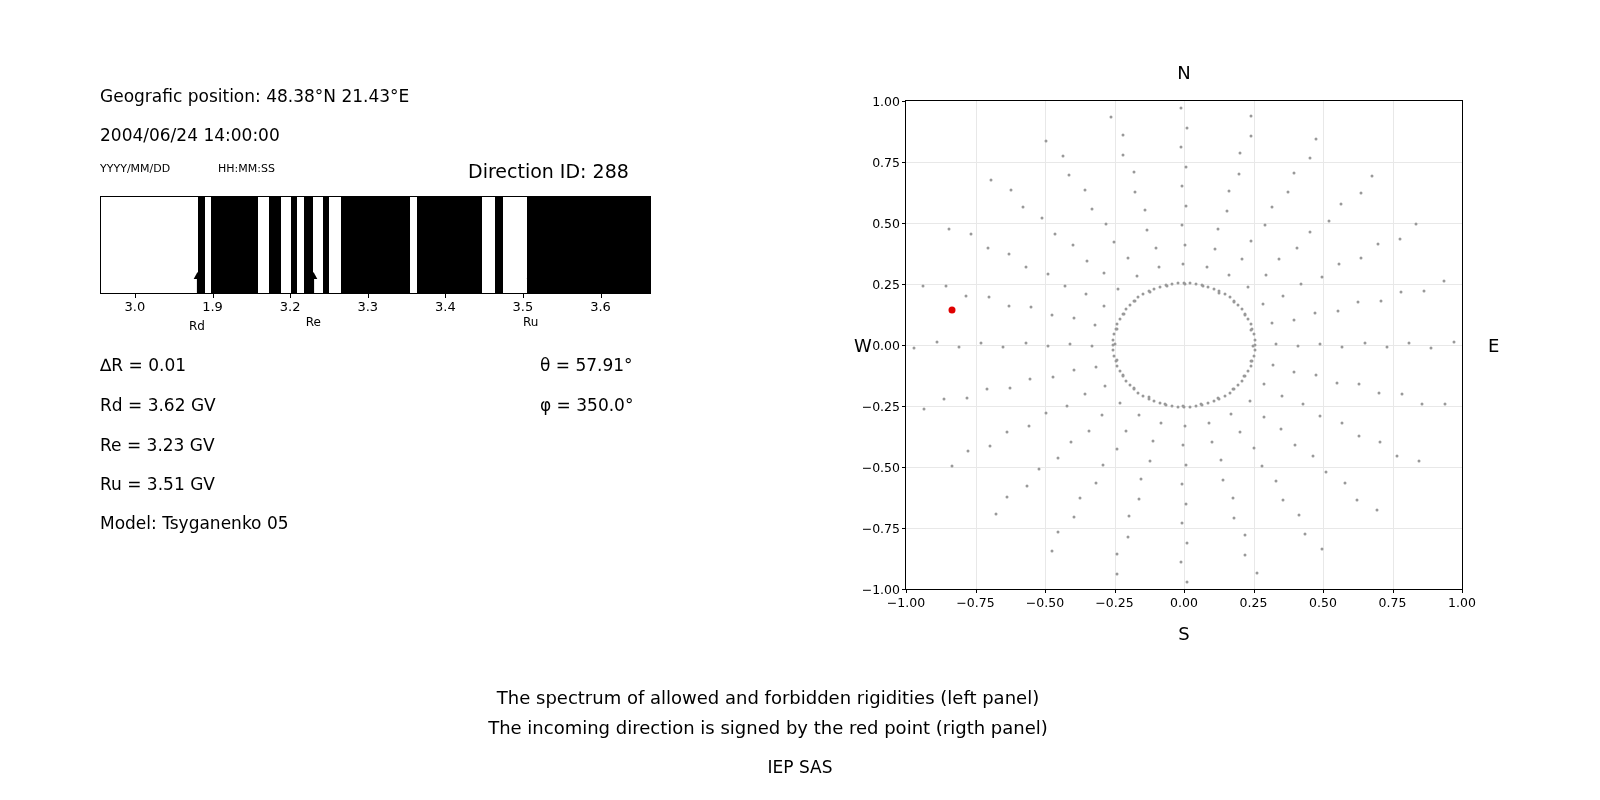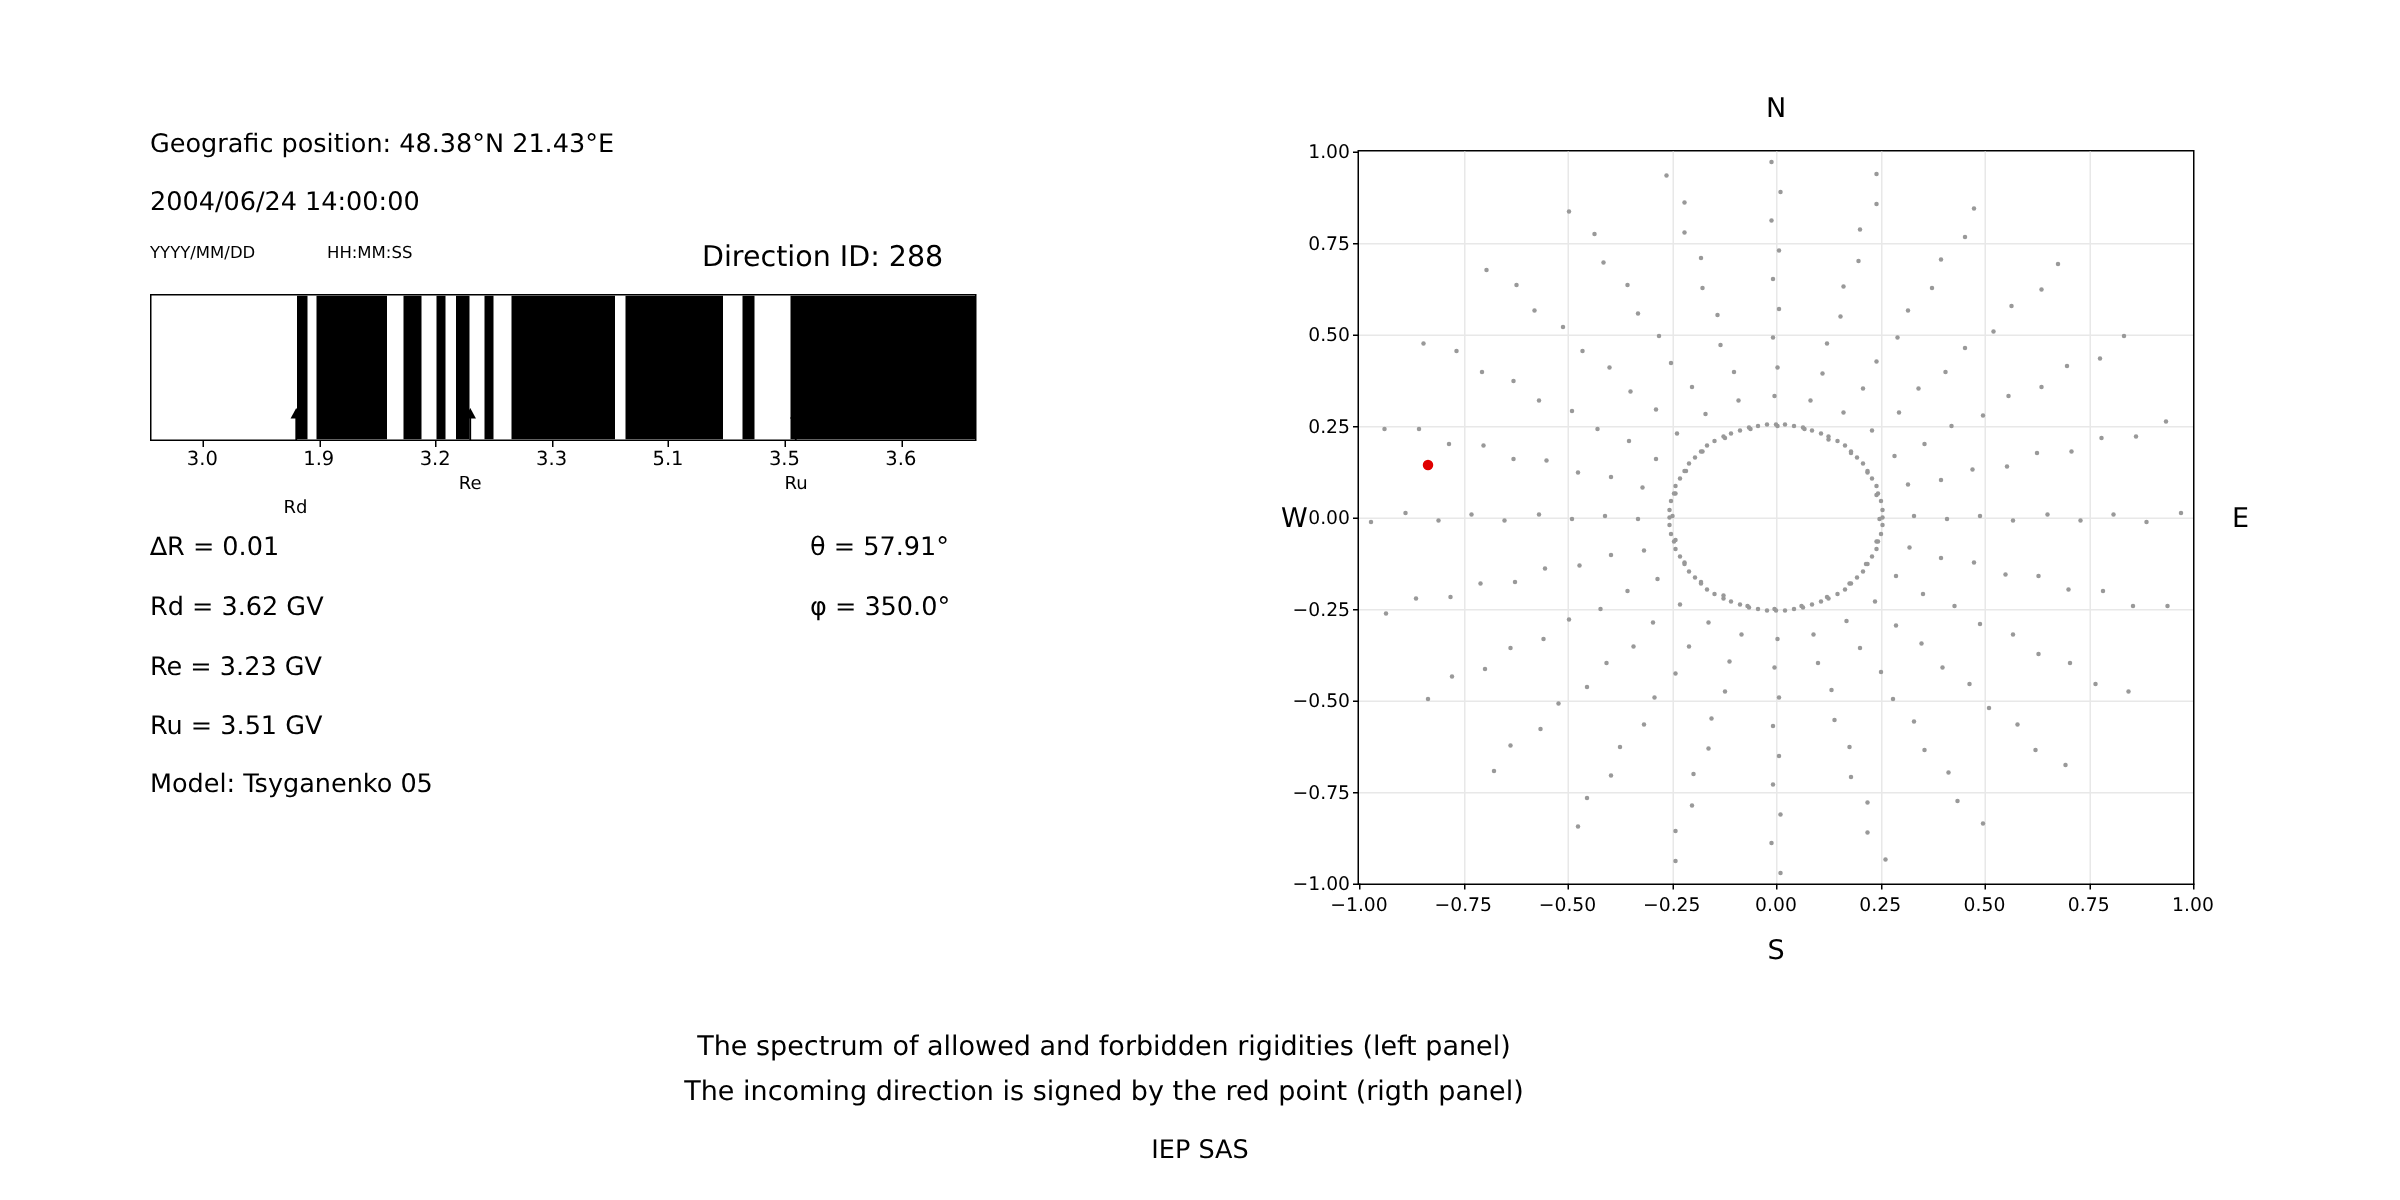--- a/index.html
+++ b/index.html
@@ -180,20 +180,21 @@
   .compass-s { left: 364px; top: 583px; transform: translateX(-50%); }
   .compass-w { left: 34px;  top: 295px; }
   .compass-e { left: 668px; top: 295px; }
 
   
   .caption {
     position: absolute;
     width: 1472px;
     text-align: center;
     font-size: 18px;
+    margin-left: 32px;
   }
   .caption-1 { top: 687px; }
   .caption-2 { top: 717px; }
   .footer {
     position: absolute;
     width: 1600px;
     text-align: center;
     top: 757px;
     font-size: 17px;
   }
@@ -226,33 +227,33 @@
     <div class="spectrum-axis" id="spectrum-axis">
         <div class="tick" style="left: 34.9225px;"></div>
         <div class="tick-label" style="left: 34.9225px;">3.0</div>
         <div class="tick" style="left: 112.528px;"></div>
         <div class="tick-label" style="left: 112.528px;">1.9</div>
         <div class="tick" style="left: 190.134px;"></div>
         <div class="tick-label" style="left: 190.134px;">3.2</div>
         <div class="tick" style="left: 267.739px;"></div>
         <div class="tick-label" style="left: 267.739px;">3.3</div>
         <div class="tick" style="left: 345.345px;"></div>
-        <div class="tick-label" style="left: 345.345px;">5.1</div>
+        <div class="tick-label" style="left: 345.345px;">3.4</div>
         <div class="tick" style="left: 422.951px;"></div>
         <div class="tick-label" style="left: 422.951px;">3.5</div>
         <div class="tick" style="left: 500.556px;"></div>
         <div class="tick-label" style="left: 500.556px;">3.6</div>
         <div class="marker" style="left: 97.007px; top: -22px;">
           <span class="arrow">
             <svg width="11" height="22" viewBox="0 0 11 22">
               <line x1="5.5" y1="22" x2="5.5" y2="4" stroke="#000" stroke-width="1.2"></line>
               <polygon points="5.5,0 1.7,7 9.3,7" fill="#000"></polygon>
             </svg>
           </span>
-          <span class="mlabel" style="margin-top: 38px;">Rd</span>
+          <span class="mlabel" style="margin-top: 26px;">Rd</span>
         </div>
         <div class="marker" style="left: 213.415px; top: -22px;">
           <span class="arrow">
             <svg width="11" height="22" viewBox="0 0 11 22">
               <line x1="5.5" y1="22" x2="5.5" y2="4" stroke="#000" stroke-width="1.2"></line>
               <polygon points="5.5,0 1.7,7 9.3,7" fill="#000"></polygon>
             </svg>
           </span>
           <span class="mlabel" style="margin-top: 22px;">Re</span>
         </div>

